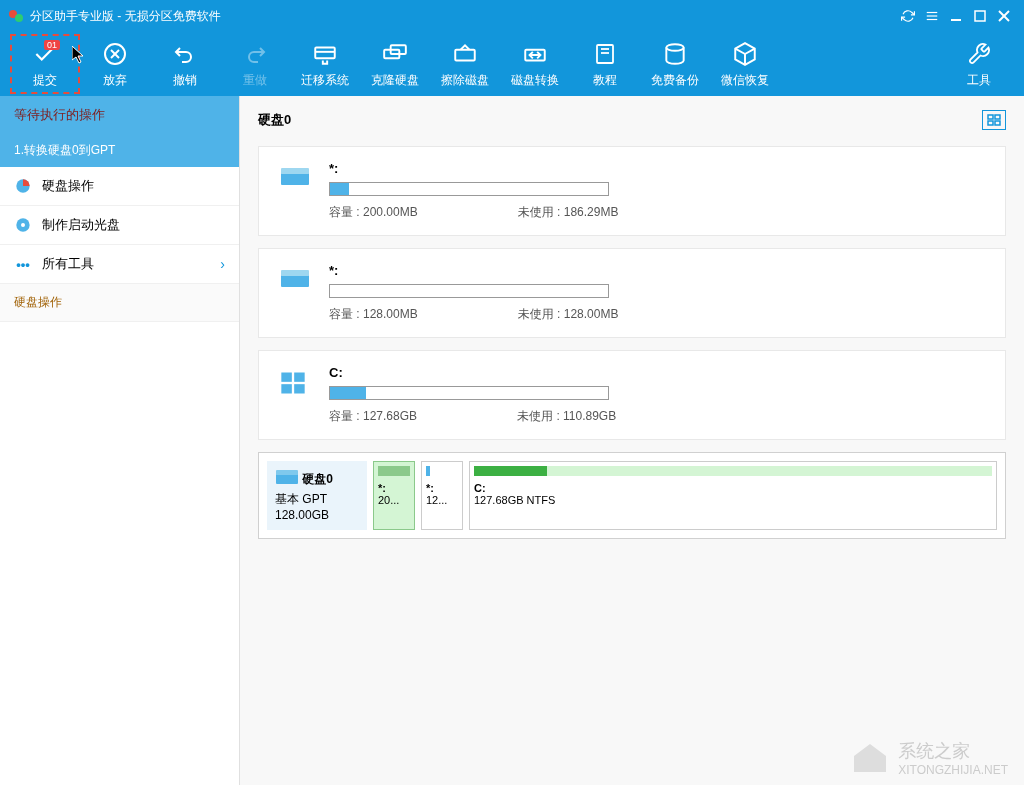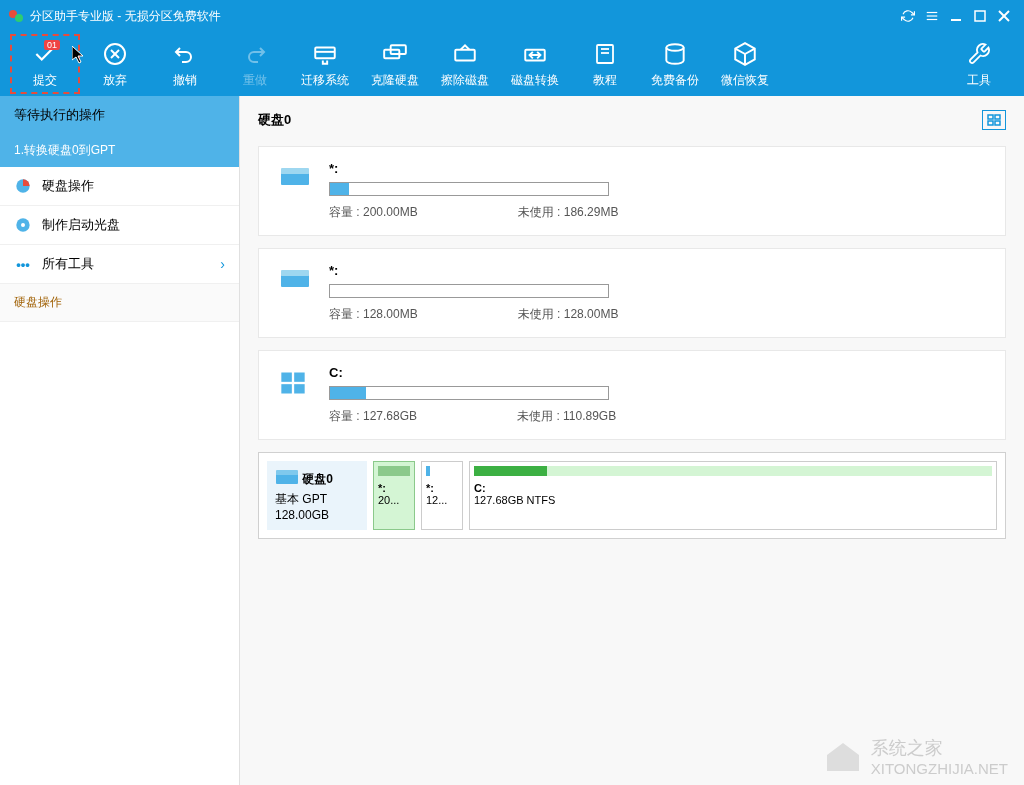--- a/index.html
+++ b/index.html
@@ -10,21 +10,21 @@
 .titlebar .wbtn { width: 24px; height: 24px; display: flex; align-items: center; justify-content: center; cursor: pointer; }
 .toolbar { height: 64px; background: #1296db; display: flex; align-items: center; padding: 0 10px; }
 .tbtn { width: 70px; height: 60px; display: flex; flex-direction: column; align-items: center; justify-content: center; color: #fff; font-size: 12px; cursor: pointer; position: relative; }
 .tbtn.disabled { opacity: 0.4; cursor: default; }
 .tbtn .icon { width: 28px; height: 28px; margin-bottom: 4px; display: flex; align-items: center; justify-content: center; }
 .tbtn.submit { border: 2px dashed #e74c3c; }
 .badge { position: absolute; top: 4px; right: 18px; background: #ef4444; color: #fff; font-size: 9px; padding: 0 3px; border-radius: 2px; }
 .spacer { flex: 1; }
 .main { display: flex; height: calc(100% - 92px); }
 .sidebar { width: 240px; background: #fff; border-right: 1px solid #e0e0e0; display: flex; flex-direction: column; }
-.pending-header { background: #4fb3e8; color: #000000; padding: 10px 14px; font-size: 13px; }
+.pending-header { background: #4fb3e8; color: #7f1d1d; padding: 10px 14px; font-size: 13px; }
 .pending-item { background: #4fb3e8; color: #fff; padding: 8px 14px; font-size: 12px; }
 .side-item { padding: 10px 14px; font-size: 13px; display: flex; align-items: center; cursor: pointer; border-bottom: 1px solid #f0f0f0; }
 .side-item .sicon { width: 18px; height: 18px; margin-right: 10px; display: flex; align-items: center; justify-content: center; }
 .side-item .arrow { margin-left: auto; color: #1296db; font-size: 14px; }
 .side-section { padding: 10px 14px; font-size: 12px; color: #a16207; background: #fafafa; border-bottom: 1px solid #f0f0f0; }
 .content { flex: 1; background: #f8f8f8; padding: 10px; overflow: auto; }
 .disk-header { display: flex; align-items: center; justify-content: space-between; padding: 4px 8px; font-size: 13px; font-weight: bold; }
 .view-toggle { width: 24px; height: 20px; border: 1px solid #1296db; display: flex; align-items: center; justify-content: center; cursor: pointer; }
 .partition-card { background: #fff; border: 1px solid #e8e8e8; margin: 12px 8px; padding: 14px 20px; display: flex; gap: 18px; align-items: flex-start; }
 .pc-icon { width: 32px; height: 24px; margin-top: 4px; }
@@ -36,21 +36,21 @@
 .bottom-panel { border: 1px solid #d0d0d0; background: #fff; margin: 8px; padding: 8px; display: flex; gap: 6px; }
 .disk-block { background: #eaf4fb; padding: 8px; width: 100px; font-size: 12px; }
 .disk-block .db-icon { width: 24px; height: 18px; margin-bottom: 4px; display:inline-block; vertical-align:middle; }
 .part-block { background: #fff; border: 1px solid #ccc; width: 42px; padding: 4px; font-size: 11px; overflow: hidden; }
 .part-block.green { background: #d4f5d4; border-color: #8bc98b; }
 .part-block .pb-bar { height: 10px; background: #8bc98b; margin-bottom: 6px; }
 .part-block .pb-bar.blue { background: #4fb3e8; }
 .part-block-wide { flex: 1; border: 1px solid #ccc; padding: 4px; font-size: 11px; }
 .part-block-wide .pb-bar { height: 10px; background: linear-gradient(to right, #3cb043 0%, #3cb043 14%, #d4f5d4 14%, #d4f5d4 100%); margin-bottom: 6px; }
 .watermark { position: absolute; bottom: 8px; right: 16px; color: #ccc; font-size: 14px; display: flex; align-items: center; gap: 8px; }
-.watermark .wm-sub { font-size: 15px; display: block; }
+.watermark .wm-sub { font-size: 12px; display: block; }
 .cursor-overlay { position: absolute; top: 46px; left: 72px; width: 16px; height: 20px; pointer-events: none; }
 </style>
 </head>
 <body>
 
 <div class="titlebar">
   <svg class="logo" viewBox="0 0 16 16">
       <circle cx="5" cy="6" r="4" fill="#e74c3c"></circle>
       <circle cx="11" cy="10" r="4" fill="#2ecc71"></circle>
     </svg>

